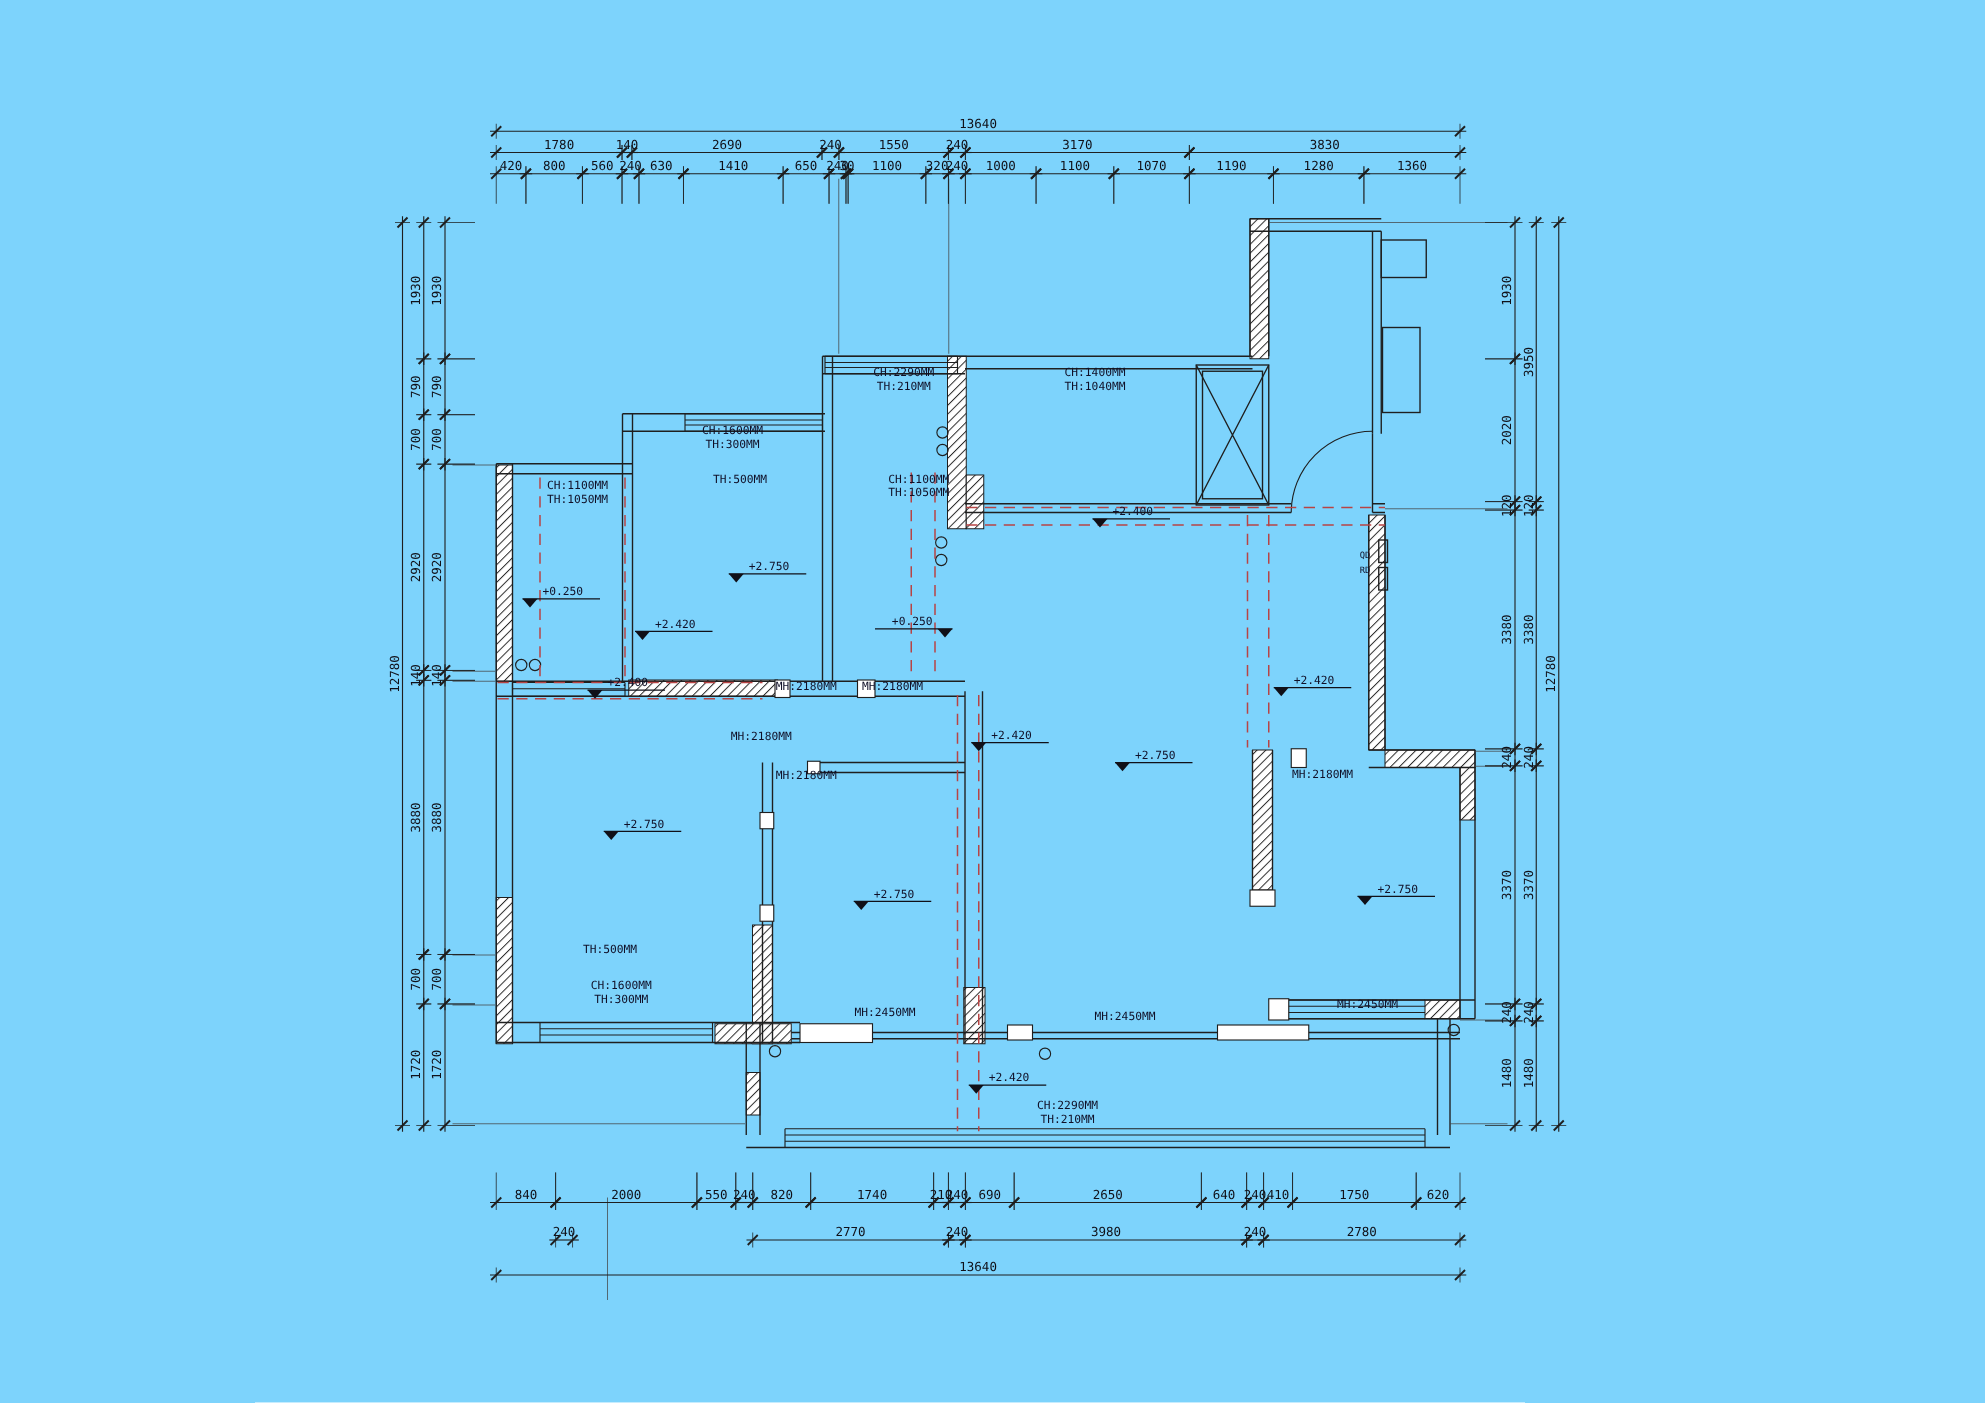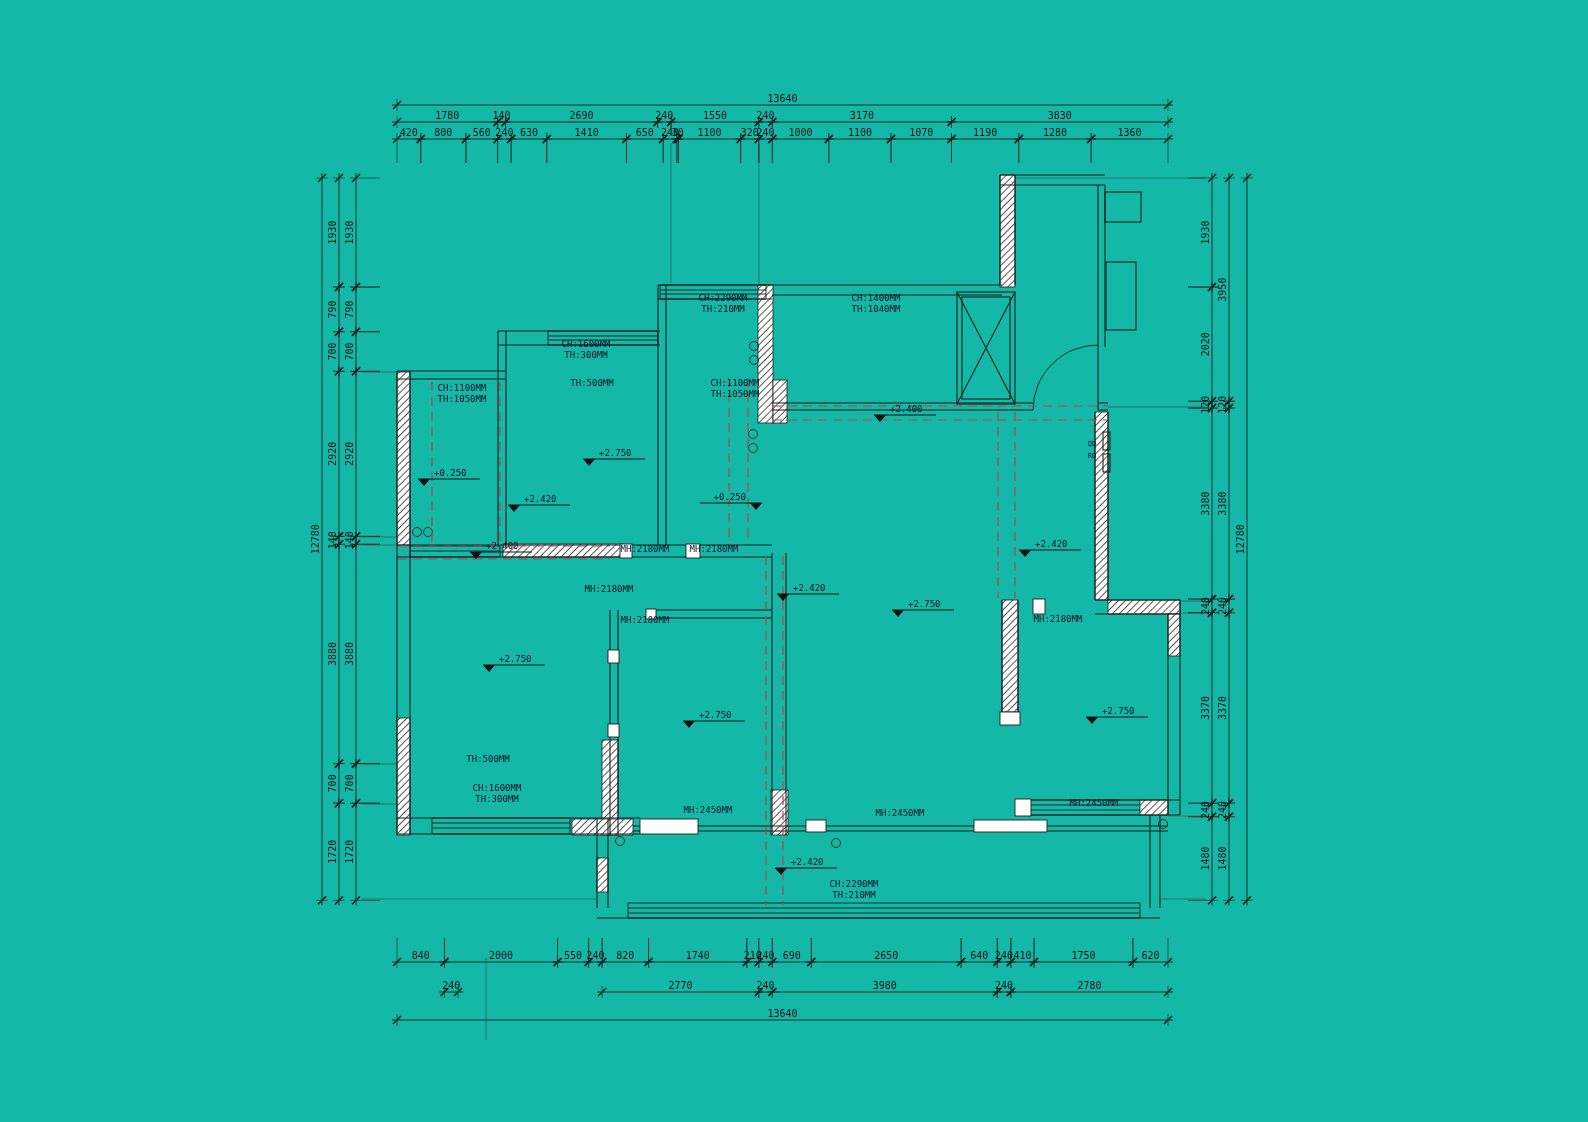--- a/index.html
+++ b/index.html
@@ -1,16 +1,16 @@
 <!DOCTYPE html>
 <html><head>
 <meta charset="utf-8">
 <style>
   html,body{margin:0;padding:0;background:#ffffff;}
-  #stage{position:relative;width:1588px;height:1122px;background:#14b8a6;overflow:hidden;text-align:right;}
+  #stage{position:relative;width:1588px;height:1122px;background:#7dd3fc;overflow:hidden;text-align:right;}
   svg{display:block;}
   .wall{stroke:#1f1f1f;stroke-width:1.1;fill:none;}
   .win{stroke:#1f1f1f;stroke-width:0.9;fill:none;}
   .thin{stroke:#444;stroke-width:0.6;fill:none;}
   .dash{stroke:#b84444;stroke-width:1.2;fill:none;stroke-dasharray:9 6;}
   .dl{stroke:#1f1f1f;stroke-width:0.9;}
   .tk{stroke:#1f1f1f;stroke-width:1.5;}
   .ext{stroke:#1f1f1f;stroke-width:0.6;}
   .dt{font:10px "DejaVu Sans Mono", monospace;fill:#101018;}
   .an{font:9px "DejaVu Sans Mono", monospace;fill:#101028;}

